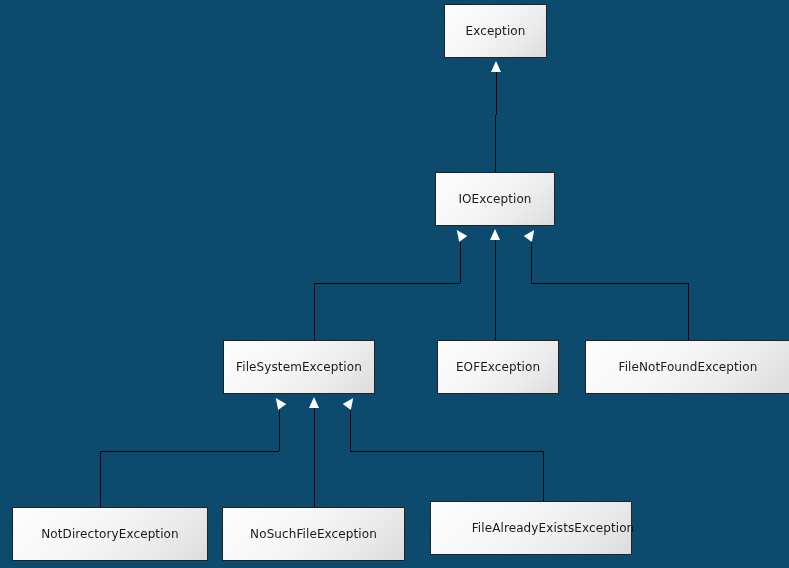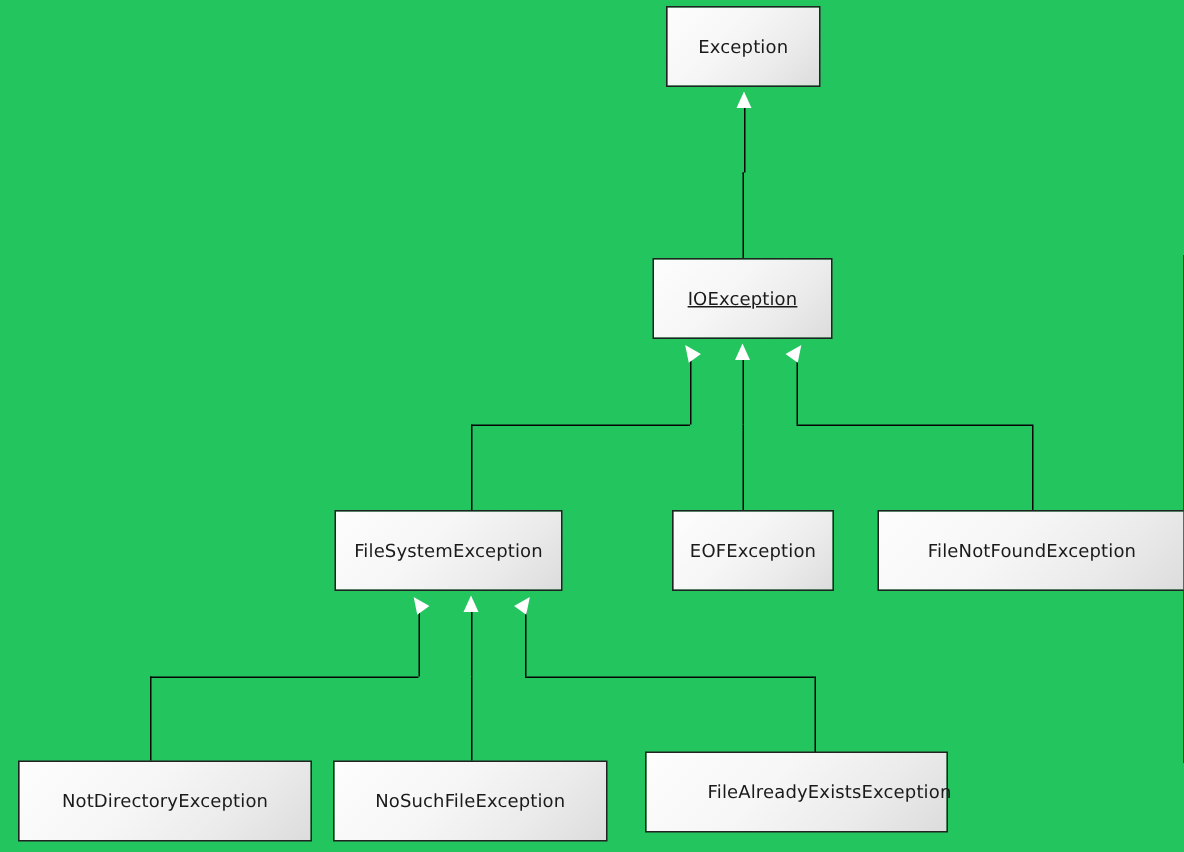--- a/index.html
+++ b/index.html
@@ -66,21 +66,21 @@
   .uml-arrowhead.tilt-right {
     border-left: 5px solid transparent;
     border-right: 5px solid transparent;
     border-bottom: 11px solid #ffffff;
     transform: rotate(36deg);
   }
 </style>
 </head>
 <body>
 
-<div id="diagram-canvas" style="background: #22c55e;">
+<div id="diagram-canvas" style="background: #0c4a6e;">
   <div id="edge-layer">
       <div class="uml-edge uml-edge-v" style="left: 495px; top: 115px; height: 57px; background: rgb(5, 5, 5);"></div>
       <div class="uml-edge uml-edge-h" style="left: 495px; top: 115px; width: 1px; background: rgb(5, 5, 5);"></div>
       <div class="uml-edge uml-edge-v" style="left: 496px; top: 70px; height: 45px; background: rgb(5, 5, 5);"></div>
       <div class="uml-edge uml-edge-v" style="left: 314px; top: 283px; height: 57px; background: rgb(5, 5, 5);"></div>
       <div class="uml-edge uml-edge-h" style="left: 314px; top: 283px; width: 146px; background: rgb(5, 5, 5);"></div>
       <div class="uml-edge uml-edge-v" style="left: 460px; top: 238px; height: 45px; background: rgb(5, 5, 5);"></div>
       <div class="uml-edge uml-edge-v" style="left: 495px; top: 283px; height: 57px; background: rgb(5, 5, 5);"></div>
       <div class="uml-edge uml-edge-h" style="left: 495px; top: 283px; width: 0px; background: rgb(5, 5, 5);"></div>
       <div class="uml-edge uml-edge-v" style="left: 495px; top: 238px; height: 45px; background: rgb(5, 5, 5);"></div>
@@ -94,27 +94,27 @@
       <div class="uml-edge uml-edge-h" style="left: 314px; top: 451px; width: 0px; background: rgb(5, 5, 5);"></div>
       <div class="uml-edge uml-edge-v" style="left: 314px; top: 406px; height: 45px; background: rgb(5, 5, 5);"></div>
       <div class="uml-edge uml-edge-v" style="left: 543px; top: 451px; height: 56px; background: rgb(5, 5, 5);"></div>
       <div class="uml-edge uml-edge-h" style="left: 350px; top: 451px; width: 193px; background: rgb(5, 5, 5);"></div>
       <div class="uml-edge uml-edge-v" style="left: 350px; top: 406px; height: 45px; background: rgb(5, 5, 5);"></div>
     </div>
   <div id="node-layer">
       <div class="uml-class-box" style="left: 444px; top: 4px; width: 103px; height: 54px; background: linear-gradient(135deg, rgb(253, 253, 253) 0%, rgb(246, 246, 246) 42%, rgb(235, 235, 235) 72%, rgb(220, 220, 220) 100%); border-color: rgb(34, 34, 34); color: rgb(26, 26, 26);">
         <span class="uml-class-label">Exception</span>
       </div>
-      <div class="uml-class-box" style="left: 435px; top: 172px; width: 120px; height: 54px; background: linear-gradient(135deg, rgb(253, 253, 253) 0%, rgb(246, 246, 246) 42%, rgb(235, 235, 235) 72%, rgb(220, 220, 220) 100%); border-color: rgb(34, 34, 34); color: rgb(26, 26, 26); text-decoration: underline;">
+      <div class="uml-class-box" style="left: 435px; top: 172px; width: 120px; height: 54px; background: linear-gradient(135deg, rgb(253, 253, 253) 0%, rgb(246, 246, 246) 42%, rgb(235, 235, 235) 72%, rgb(220, 220, 220) 100%); border-color: rgb(34, 34, 34); color: rgb(26, 26, 26);">
         <span class="uml-class-label">IOException</span>
       </div>
       <div class="uml-class-box" style="left: 223px; top: 340px; width: 152px; height: 54px; background: linear-gradient(135deg, rgb(253, 253, 253) 0%, rgb(246, 246, 246) 42%, rgb(235, 235, 235) 72%, rgb(220, 220, 220) 100%); border-color: rgb(34, 34, 34); color: rgb(26, 26, 26);">
         <span class="uml-class-label">FileSystemException</span>
       </div>
-      <div class="uml-class-box" style="left: 448px; top: 340px; width: 108px; height: 54px; background: linear-gradient(135deg, rgb(253, 253, 253) 0%, rgb(246, 246, 246) 42%, rgb(235, 235, 235) 72%, rgb(220, 220, 220) 100%); border-color: rgb(34, 34, 34); color: rgb(26, 26, 26);">
+      <div class="uml-class-box" style="left: 437px; top: 340px; width: 122px; height: 54px; background: linear-gradient(135deg, rgb(253, 253, 253) 0%, rgb(246, 246, 246) 42%, rgb(235, 235, 235) 72%, rgb(220, 220, 220) 100%); border-color: rgb(34, 34, 34); color: rgb(26, 26, 26);">
         <span class="uml-class-label">EOFException</span>
       </div>
       <div class="uml-class-box" style="left: 585px; top: 340px; width: 206px; height: 54px; background: linear-gradient(135deg, rgb(253, 253, 253) 0%, rgb(246, 246, 246) 42%, rgb(235, 235, 235) 72%, rgb(220, 220, 220) 100%); border-color: rgb(34, 34, 34); color: rgb(26, 26, 26);">
         <span class="uml-class-label">FileNotFoundException</span>
       </div>
       <div class="uml-class-box" style="left: 12px; top: 507px; width: 196px; height: 54px; background: linear-gradient(135deg, rgb(253, 253, 253) 0%, rgb(246, 246, 246) 42%, rgb(235, 235, 235) 72%, rgb(220, 220, 220) 100%); border-color: rgb(34, 34, 34); color: rgb(26, 26, 26);">
         <span class="uml-class-label">NotDirectoryException</span>
       </div>
       <div class="uml-class-box" style="left: 222px; top: 507px; width: 183px; height: 54px; background: linear-gradient(135deg, rgb(253, 253, 253) 0%, rgb(246, 246, 246) 42%, rgb(235, 235, 235) 72%, rgb(220, 220, 220) 100%); border-color: rgb(34, 34, 34); color: rgb(26, 26, 26);">
         <span class="uml-class-label">NoSuchFileException</span>

